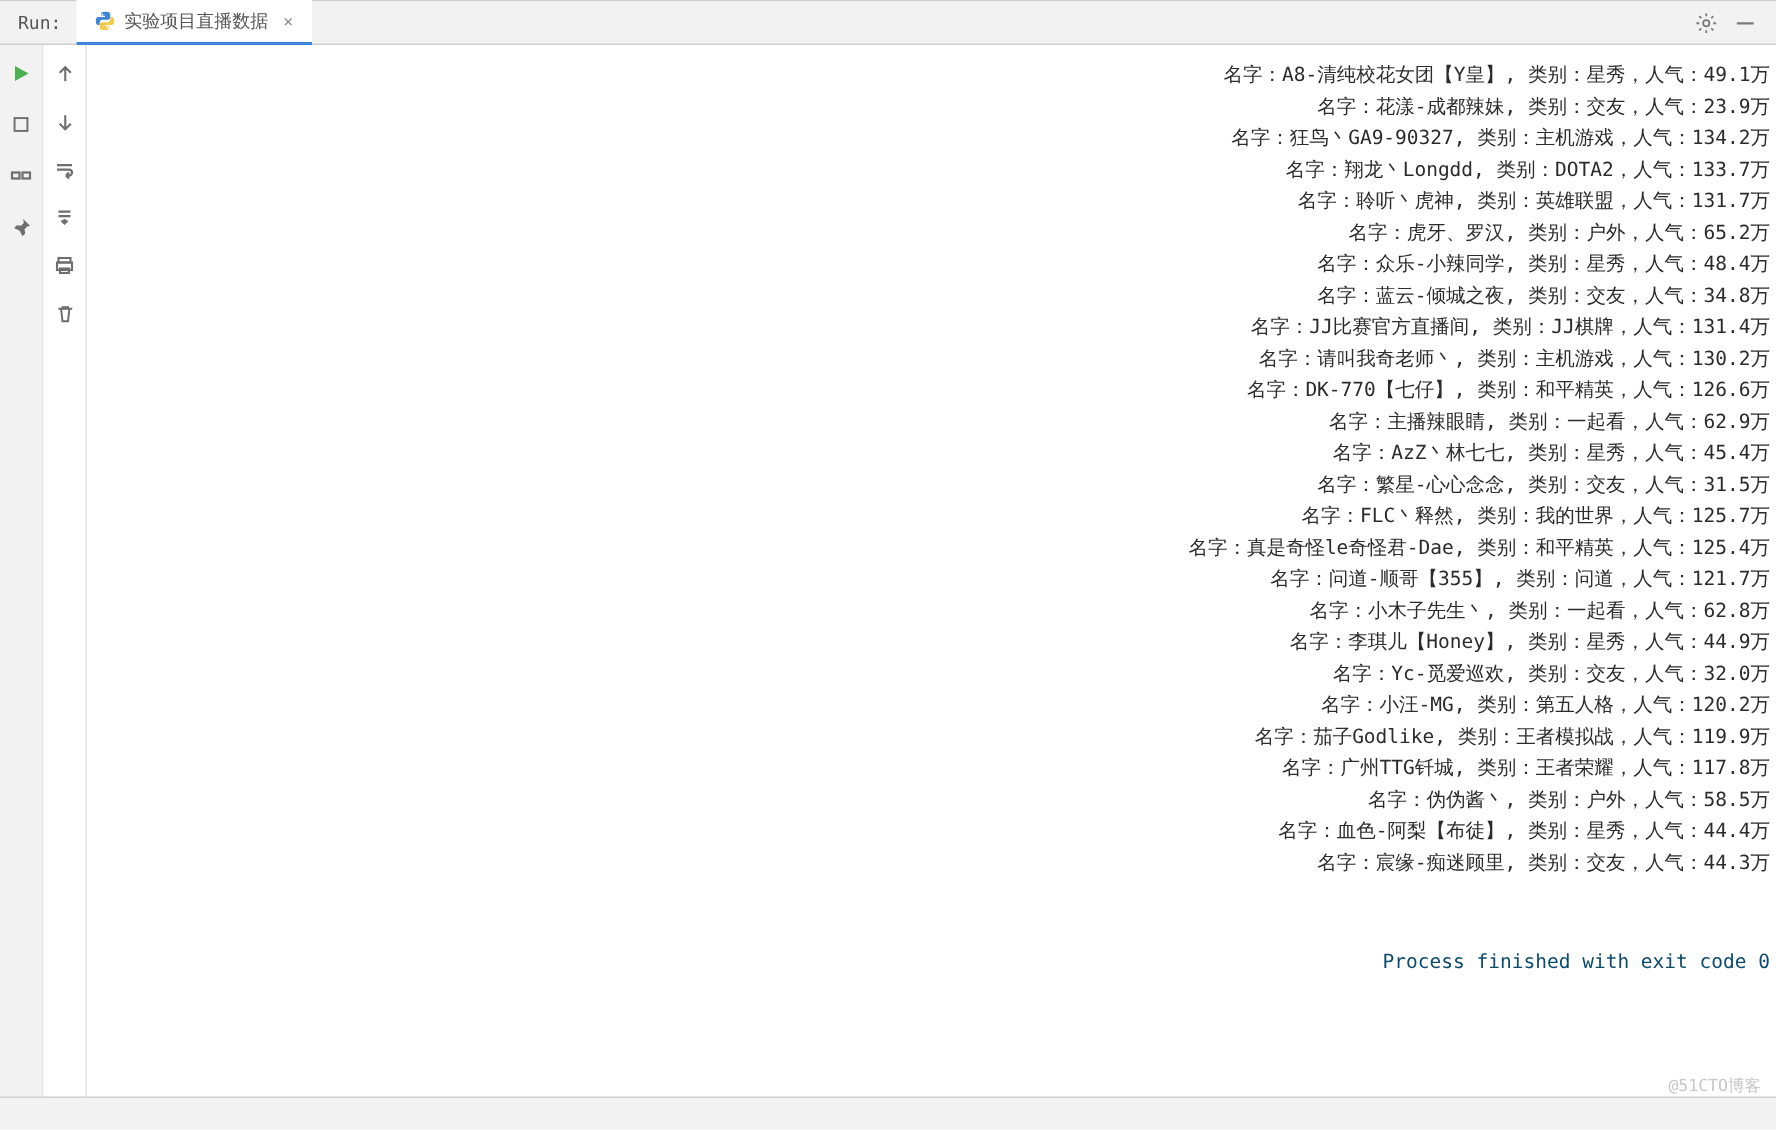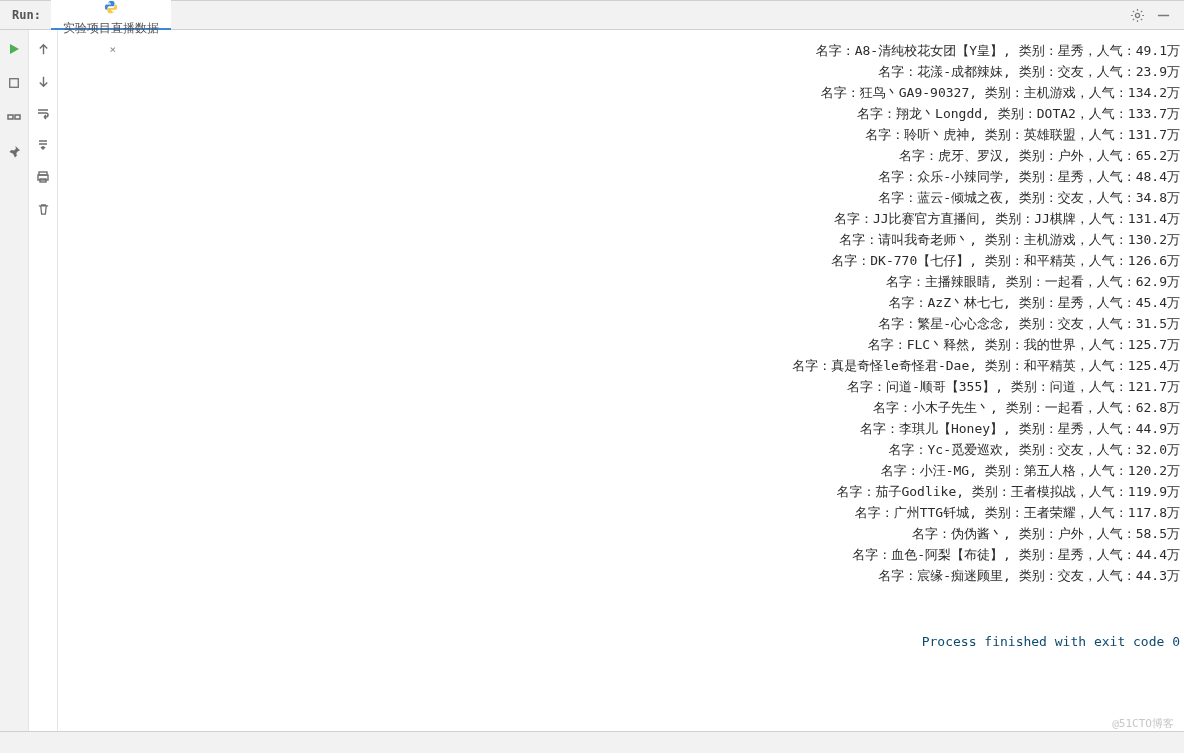--- a/index.html
+++ b/index.html
@@ -3,23 +3,23 @@
 <meta charset="utf-8">
 <style>
   html,body{margin:0;padding:0;width:1184px;height:753px;background:#fff;
     font-family:"Microsoft YaHei","PingFang SC","Source Han Sans",Consolas,monospace;
     font-size:13px;color:#333;overflow:hidden;}
   .frame{display:flex;flex-direction:column;width:100%;height:100%;
     border-top:1px solid #d0d0d0;}
   
   .tabbar{display:flex;align-items:center;height:28px;background:#f2f2f2;
     border-bottom:1px solid #d0d0d0;font-size:12px;color:#555;padding-right:8px;}
-  .tab-run{padding:0 10px 0 12px;height:100%;display:flex;align-items:center;font-weight:bold;}
+  .tab-run{padding:0 10px 0 12px;height:100%;display:flex;align-items:center;}
   .tab-file{display:flex;align-items:center;gap:6px;height:100%;padding:0 12px;
-    background:#fff;border-bottom:2px solid #3e86d6;flex-direction:column;}
+    background:#fff;border-bottom:2px solid #3e86d6;}
   .py-icon{width:14px;height:14px;display:inline-flex;align-items:center;
     justify-content:center;color:#3e86d6;}
   .tab-close{color:#888;font-size:11px;margin-left:4px;}
   .tab-spacer{flex:1;}
   .ico{width:18px;height:18px;display:inline-flex;align-items:center;
     justify-content:center;color:#7a7a7a;margin:0 4px;}
   
   .body{flex:1;display:flex;overflow:hidden;}
   .gutter{width:28px;background:#f2f2f2;border-right:1px solid #e5e5e5;
     display:flex;flex-direction:column;align-items:center;padding-top:10px;gap:16px;}

